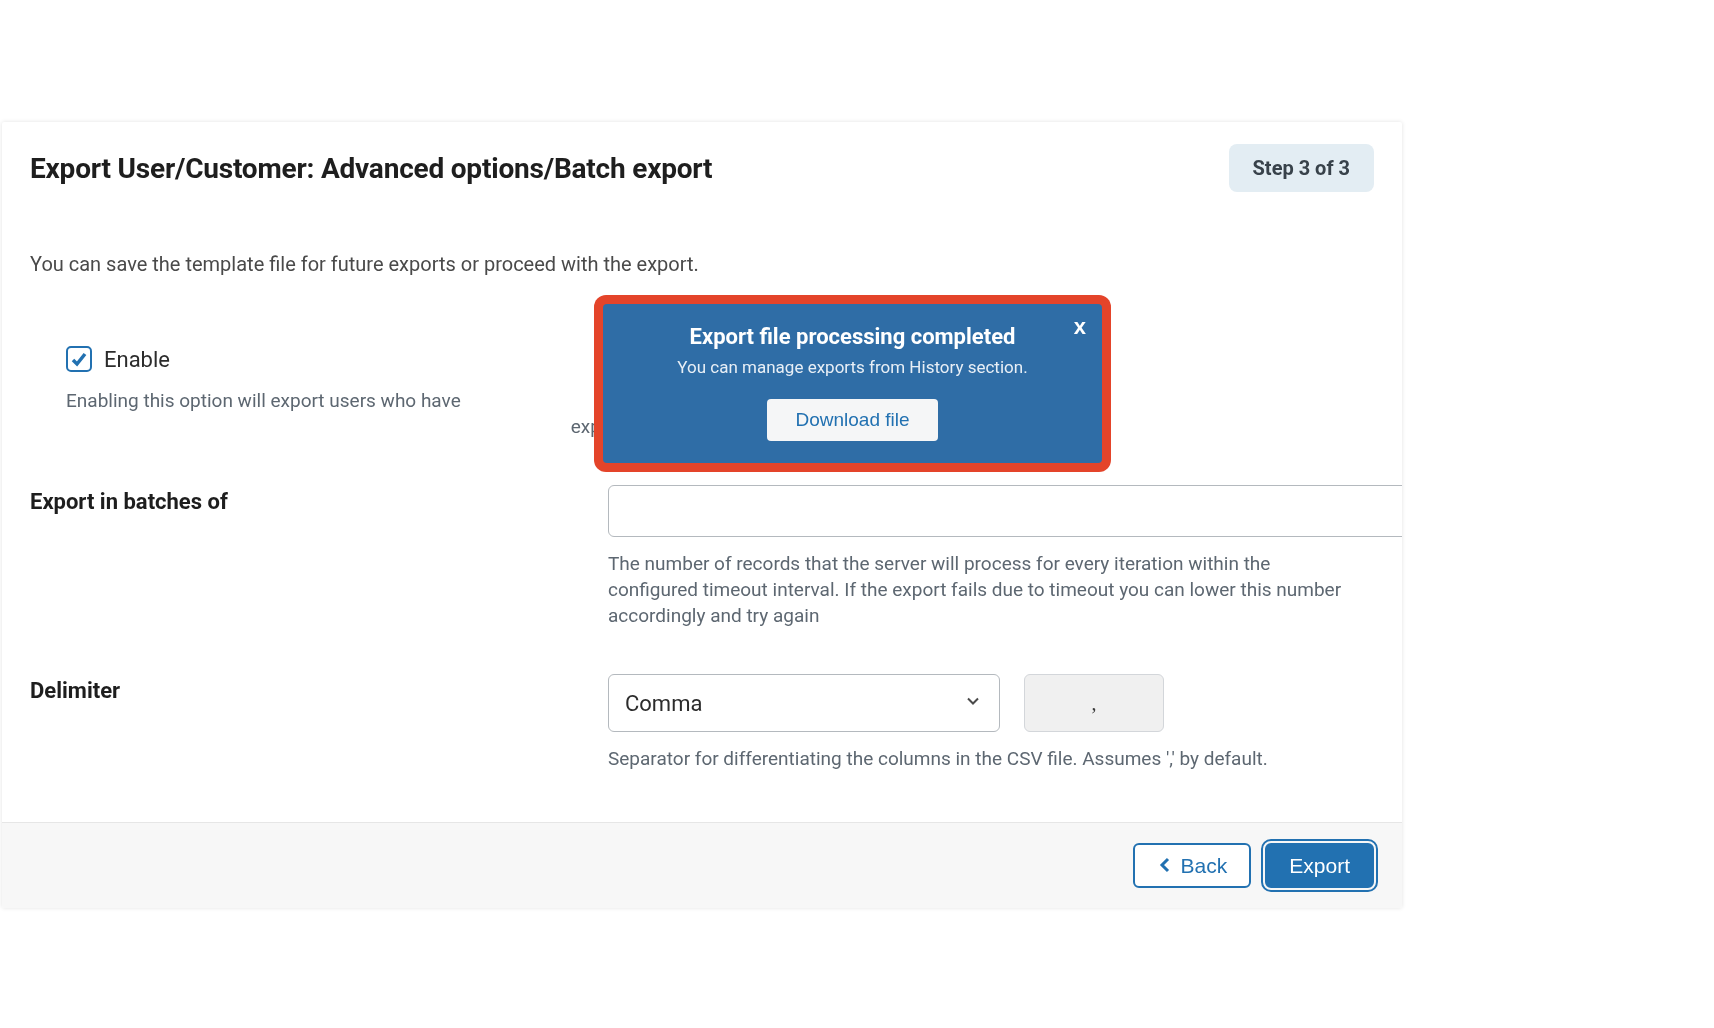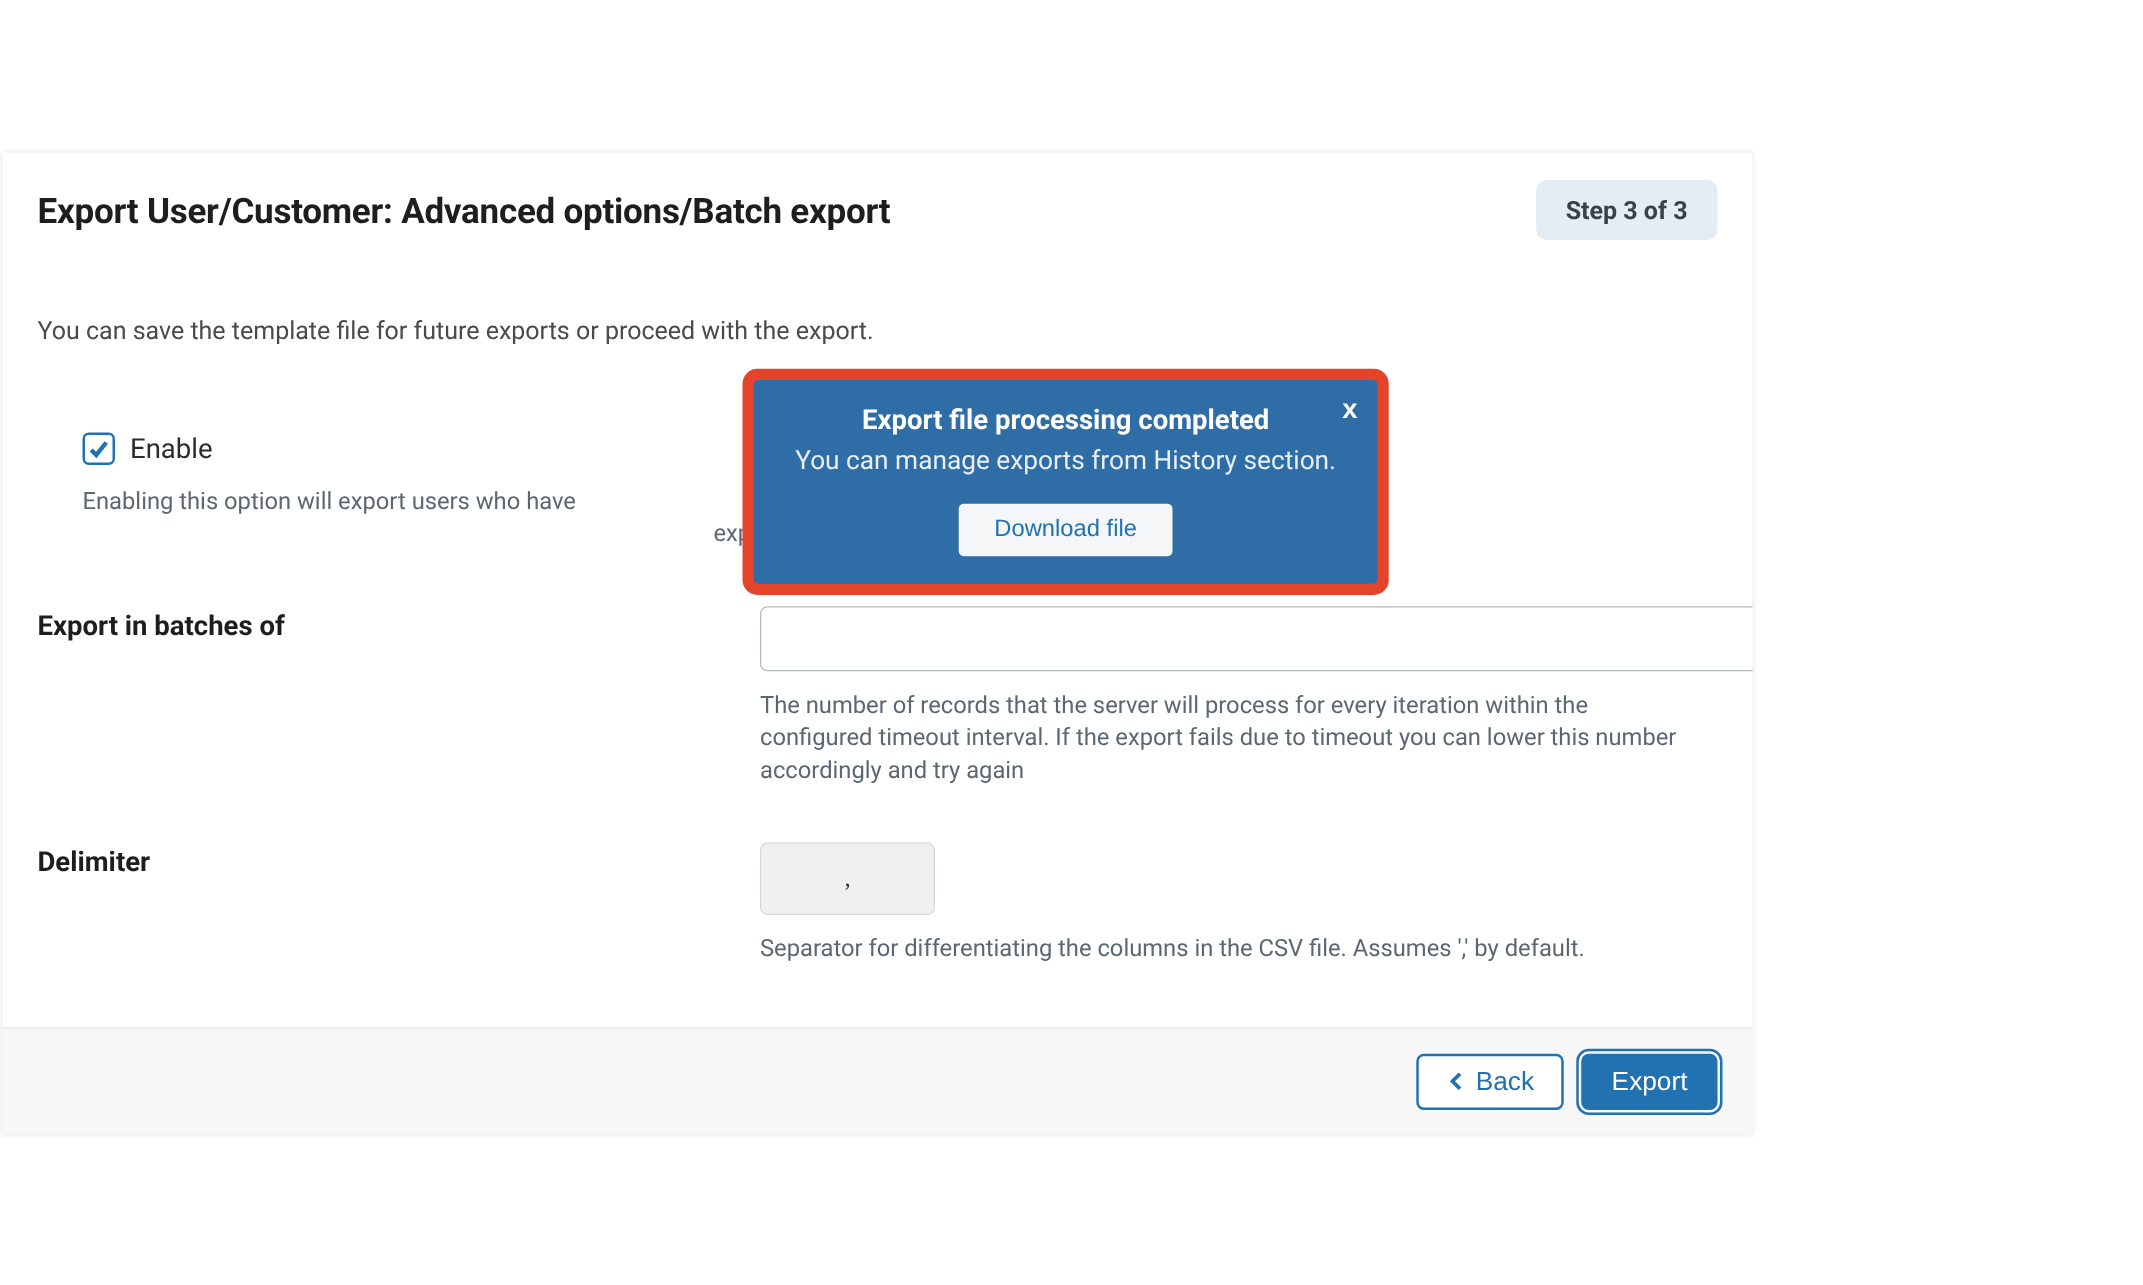--- a/index.html
+++ b/index.html
@@ -226,21 +226,21 @@
       color: #fff;
       cursor: pointer;
       font-family: Arial, sans-serif;
     }
     .modal-title {
       font-size: 22px;
       font-weight: 700;
       margin-bottom: 8px;
     }
     .modal-sub {
-      font-size: 21px;
+      font-size: 17px;
       font-weight: 400;
       margin-bottom: 22px;
       color: #e8eff6;
     }
     .btn-download {
       display: inline-block;
       background: #f5f6f7;
       color: #2271b1;
       font-size: 19px;
       font-weight: 500;
@@ -291,20 +291,28 @@
           <p class="help-text">The number of records that the server will process for every iteration within the configured timeout interval. If the export fails due to timeout you can lower this number accordingly and try again</p>
         </div>
       </div>
 
       <div class="form-row" style="margin-bottom:10px;">
         <div class="form-label-col">
           <span class="form-label">Delimiter</span>
         </div>
         <div class="form-control-col">
           <div class="select-wrap">
+            <div class="custom-select">
+              <span>Comma</span>
+              <span class="chevron">
+                <svg width="20" height="20" viewBox="0 0 20 20">
+                    <polyline points="5,8 10,13 15,8"></polyline>
+                  </svg>
+              </span>
+            </div>
             <div class="delimiter-preview">,</div>
           </div>
           <p class="help-text">Separator for differentiating the columns in the CSV file. Assumes ',' by default.</p>
         </div>
       </div>
 
     </div>
 
     <div class="panel-footer">
       <button class="btn btn-back">

